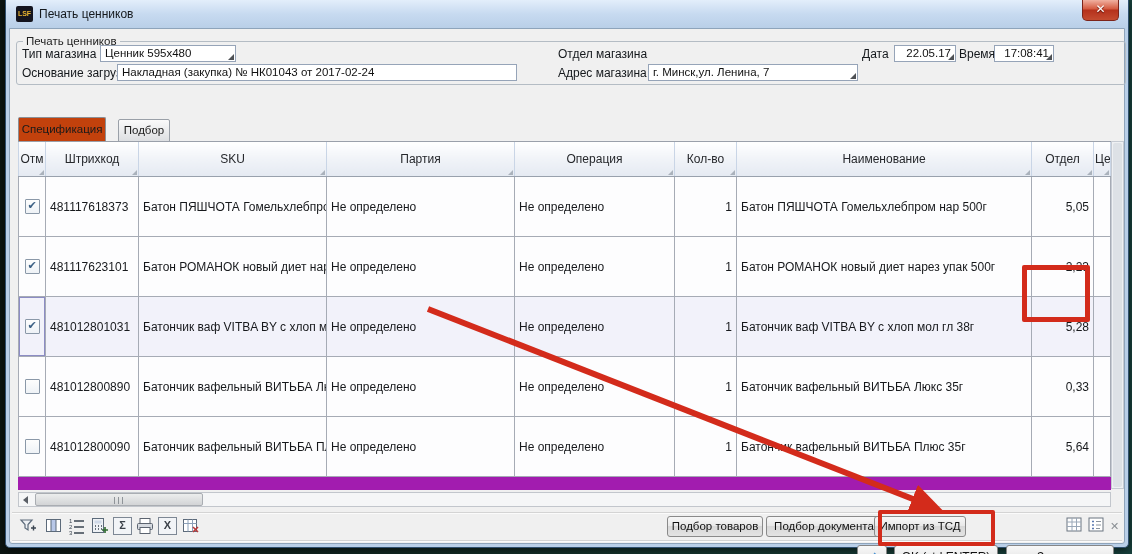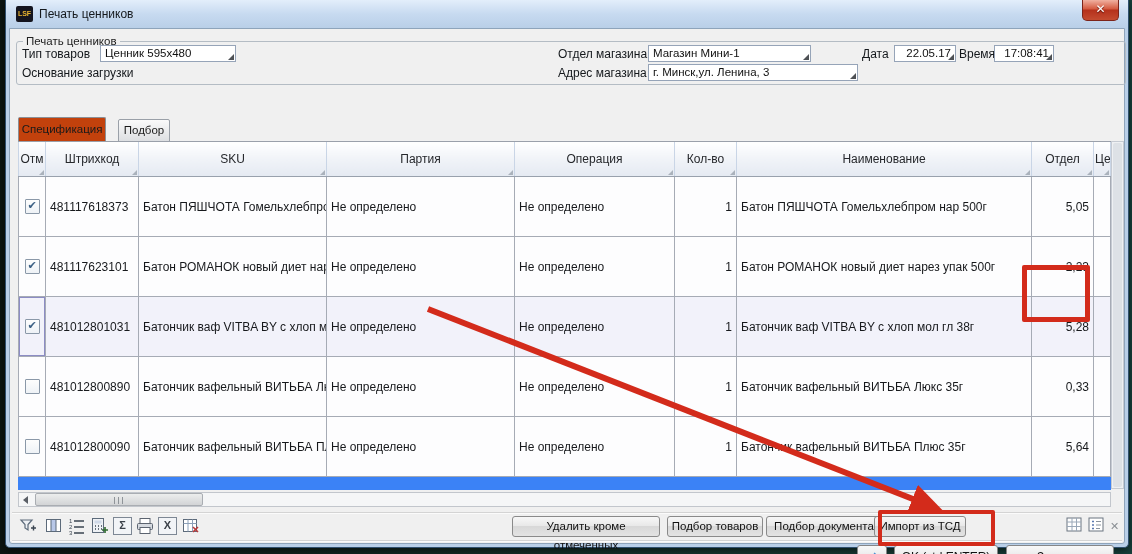--- a/index.html
+++ b/index.html
@@ -34,21 +34,21 @@
                 border-left:6px solid transparent;border-bottom:6px solid #4e5155;}
   .r{text-align:right;}
   
   .tab{position:absolute;font-size:11.5px;text-align:center;color:#1a1a1a;cursor:pointer;}
   .tab.active{left:8px;top:88px;width:86px;height:23px;line-height:22px;background:#c2410c;
               border:1px solid #8a8f96;border-bottom:none;border-radius:2px 2px 0 0;z-index:3;}
   .tab.inactive{left:108px;top:90px;width:50px;height:21px;line-height:20px;
                 background:linear-gradient(#fafafa,#dddfe2);border:1px solid #9aa0a8;
                 border-radius:2px 2px 0 0;text-align:center;}
   
-  .tablewrap{position:absolute;left:8px;top:112px;width:1093px;height:348px;background:#3b82f6;
+  .tablewrap{position:absolute;left:8px;top:112px;width:1093px;height:348px;background:#a21caf;
              border-top:1px solid #9aa0aa;overflow:hidden;}
   table.grid{border-collapse:collapse;table-layout:fixed;width:1093px;}
   .grid th{height:32px;background:linear-gradient(#ffffff,#eff2f7 55%,#e5eaf2);
            border-right:1px solid #c9d5e6;border-bottom:1px solid #99a1ad;border-left:1px solid #c9d5e6;
            font-size:12px;font-weight:normal;color:#26282c;position:relative;overflow:hidden;white-space:nowrap;}
   .grid th::after{content:"";position:absolute;right:1px;bottom:1px;width:0;height:0;
                   border-left:5px solid transparent;border-bottom:5px solid #aab2bc;}
   .grid td{height:59px;border:1px solid #a6abb5;font-size:12px;color:#17191c;
            padding:0 4px;overflow:hidden;white-space:nowrap;vertical-align:middle;background:#fdfdfe;}
   .grid tr.sel td{background:#f2f2fa;}
@@ -104,32 +104,32 @@
       <span class="title">Печать ценников</span>
       <div class="close-btn">✕</div>
     </div>
 
     <div class="client">
 
       <fieldset class="group">
         <legend>Печать ценников</legend>
       </fieldset>
 
-      <span class="lbl" style="left:12px;top:16px">Тип товаров</span>
+      <span class="lbl" style="left:12px;top:16px">Тип магазина</span>
       <div class="field combo" style="left:90px;top:16px;width:126px">Ценник 595x480</div>
       <span class="lbl" style="left:548px;top:16px">Отдел магазина</span>
-      <div class="field combo" style="left:638px;top:16px;width:153px">Магазин Мини-1</div>
       <span class="lbl" style="left:852px;top:16px">Дата</span>
       <div class="field combo r" style="left:884px;top:16px;width:52px">22.05.17</div>
       <span class="lbl" style="left:949px;top:16px">Время</span>
       <div class="field combo r" style="left:984px;top:16px;width:50px">17:08:41</div>
 
       <span class="lbl" style="left:12px;top:35px">Основание загрузки</span>
+      <div class="field" style="left:107px;top:35px;width:390px">Накладная (закупка) № НК01043 от 2017-02-24</div>
       <span class="lbl" style="left:548px;top:35px">Адрес магазина</span>
-      <div class="field combo" style="left:638px;top:35px;width:200px">г. Минск,ул. Ленина, 3</div>
+      <div class="field combo" style="left:638px;top:35px;width:200px">г. Минск,ул. Ленина, 7</div>
 
       <div class="tab active">Спецификация</div>
       <div class="tab inactive">Подбор</div>
 
       <div class="tablewrap">
         <table class="grid">
           <colgroup>
             <col style="width:27px">
               <col style="width:93px">
               <col style="width:188px">
@@ -264,21 +264,20 @@
       </span>
       <span class="icon-box" style="left:148px">X</span>
       <span class="toolbar-icon" style="left:171px">
         <svg width="20" height="20">
             <rect x="2.5" y="3.5" width="13" height="12" fill="#fff" stroke="#5c6a7a"></rect>
             <path d="M2.5 7.5h13M7 3.5v12M11.5 3.5v12" stroke="#8ca0b8"></path>
             <path d="M12 11l5 5M17 11l-5 5" stroke="#b83a3a" stroke-width="1.6"></path>
           </svg>
       </span>
 
-      <div class="abtn" style="left:502px;width:148px">Удалить кроме отмеченных</div>
       <div class="abtn" style="left:657px;width:96px">Подбор товаров</div>
       <div class="abtn" style="left:756px;width:116px">Подбор документа</div>
       <div class="abtn" style="left:864px;width:92px">Импорт из ТСД</div>
 
       <div class="viewicons">
         <span><svg width="16" height="15">
               <rect x="1" y="1" width="14" height="13" fill="#fff" stroke="#6a7480"></rect>
               <path d="M1 5h14M1 9.5h14M6 1v13M10.5 1v13" stroke="#9aa8b8"></path>
             </svg></span>
         <span><svg width="16" height="15">

